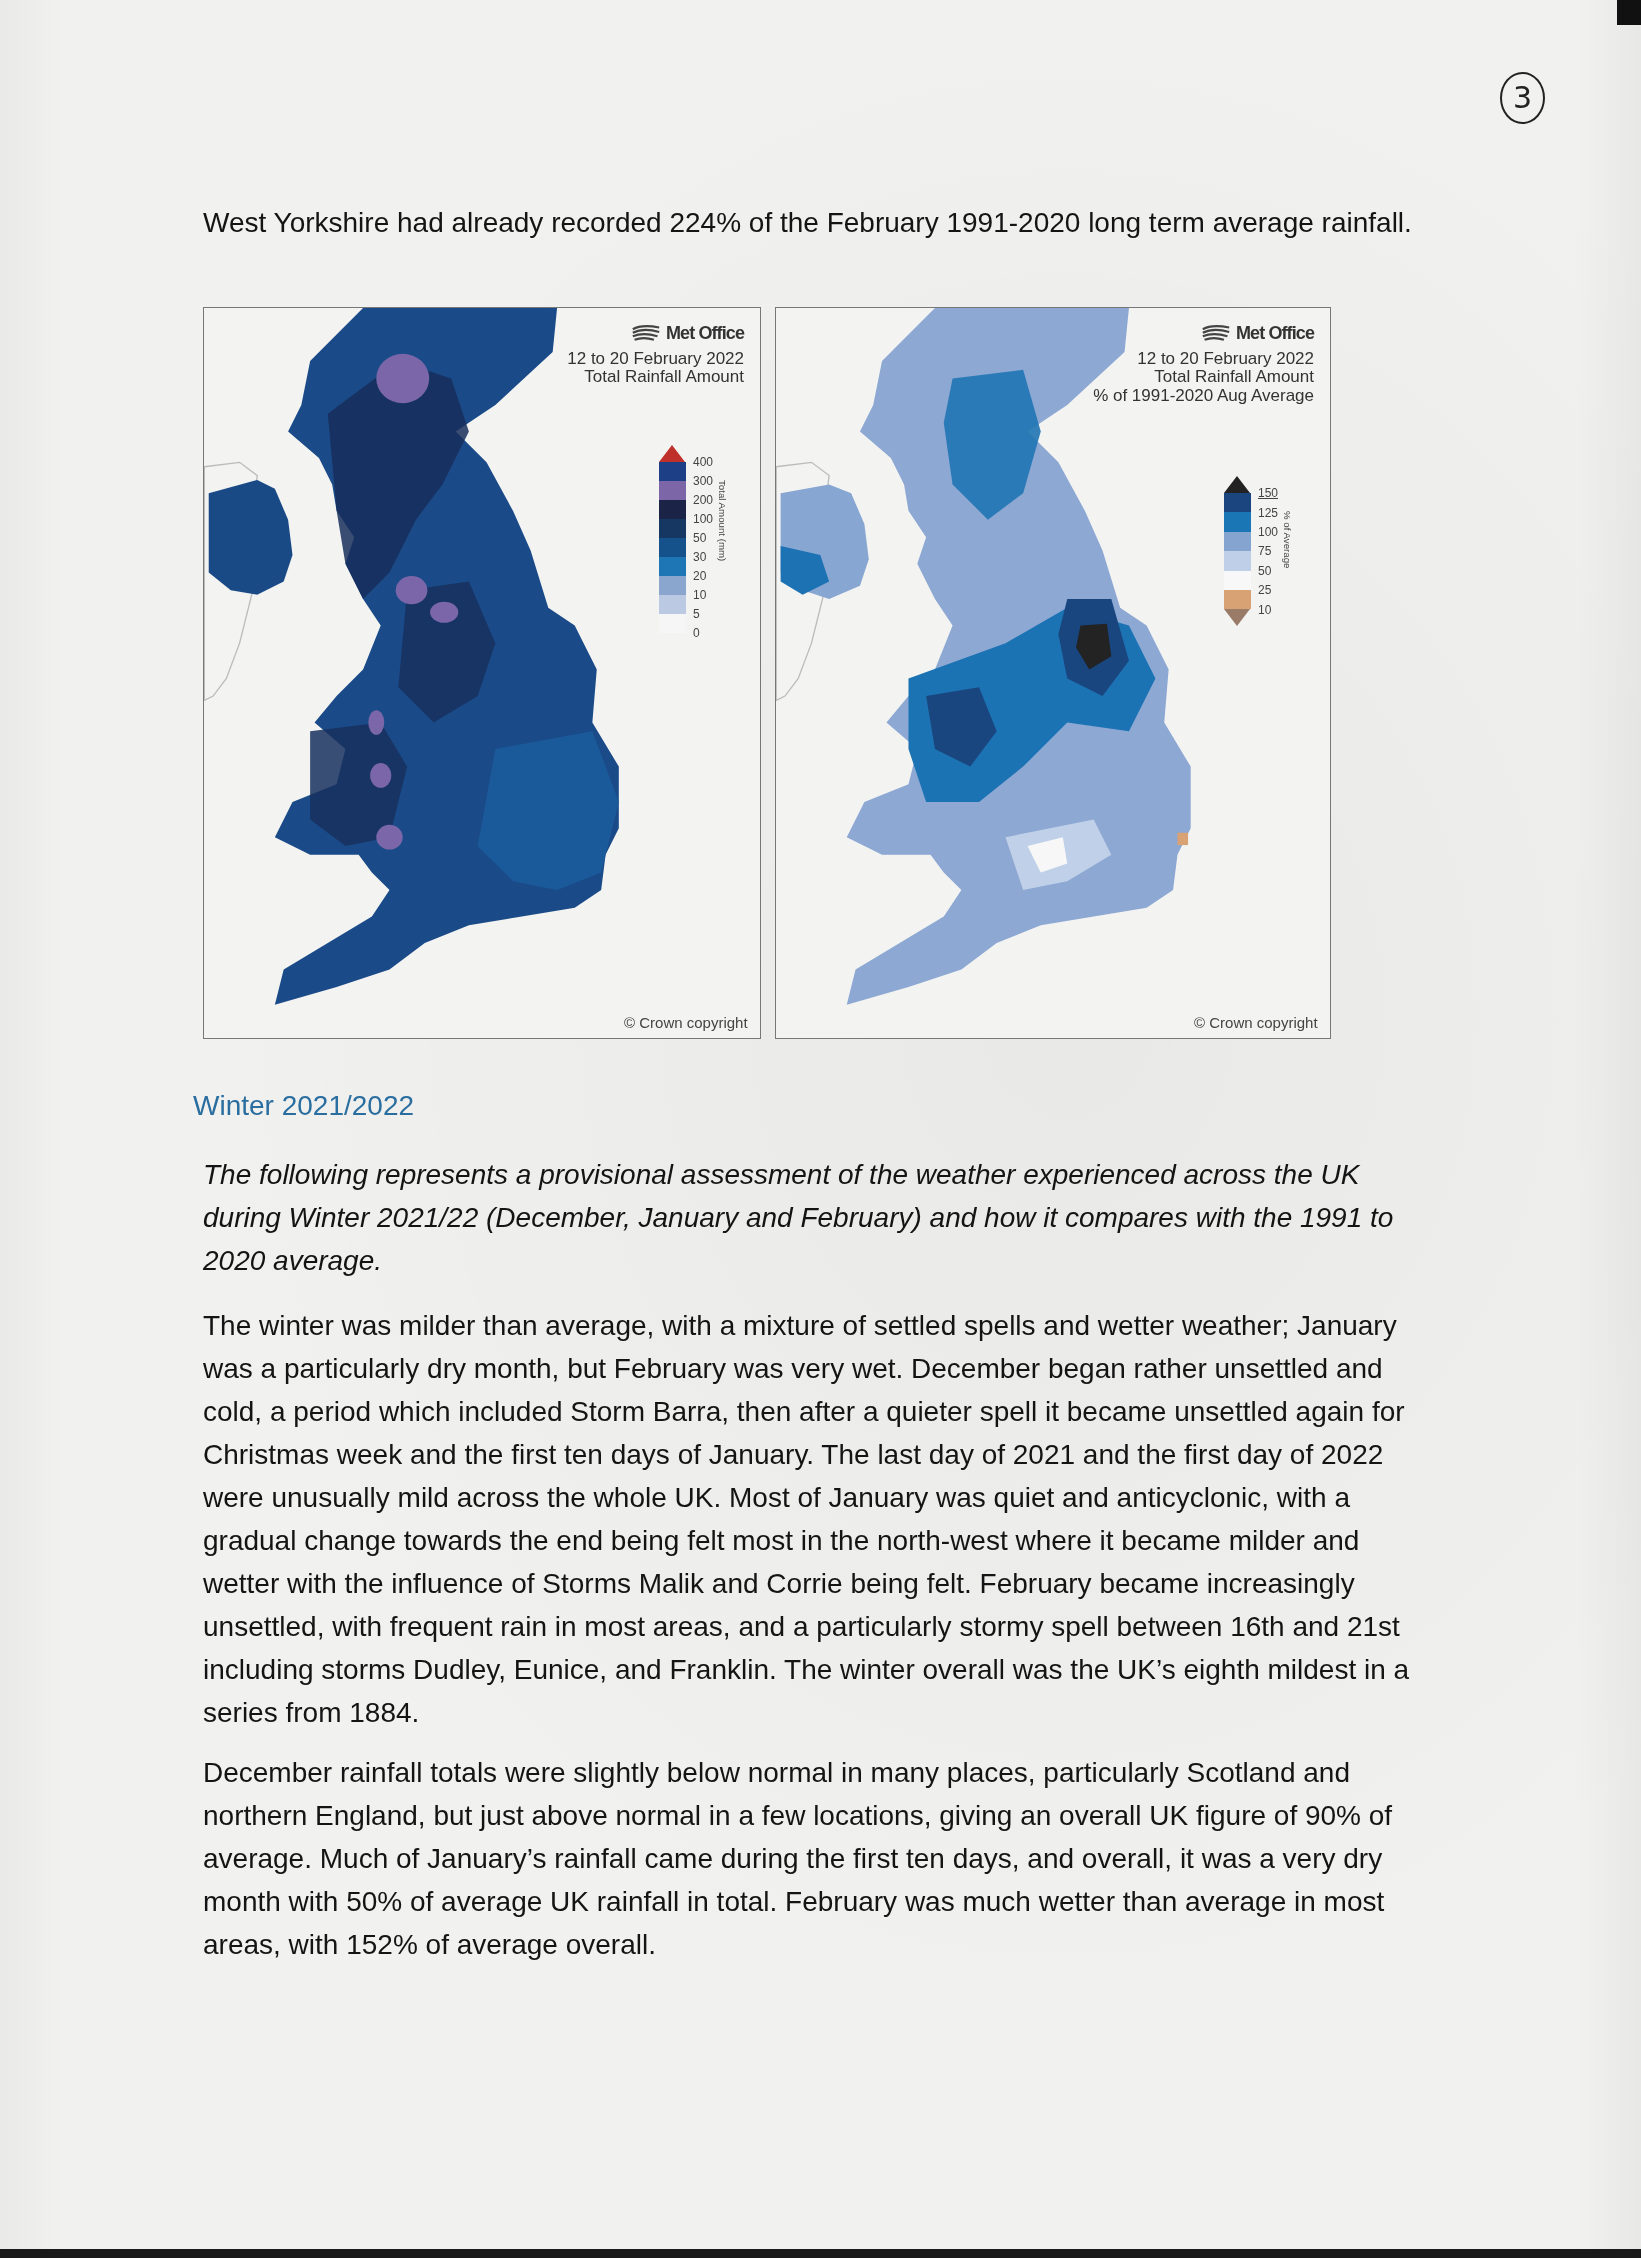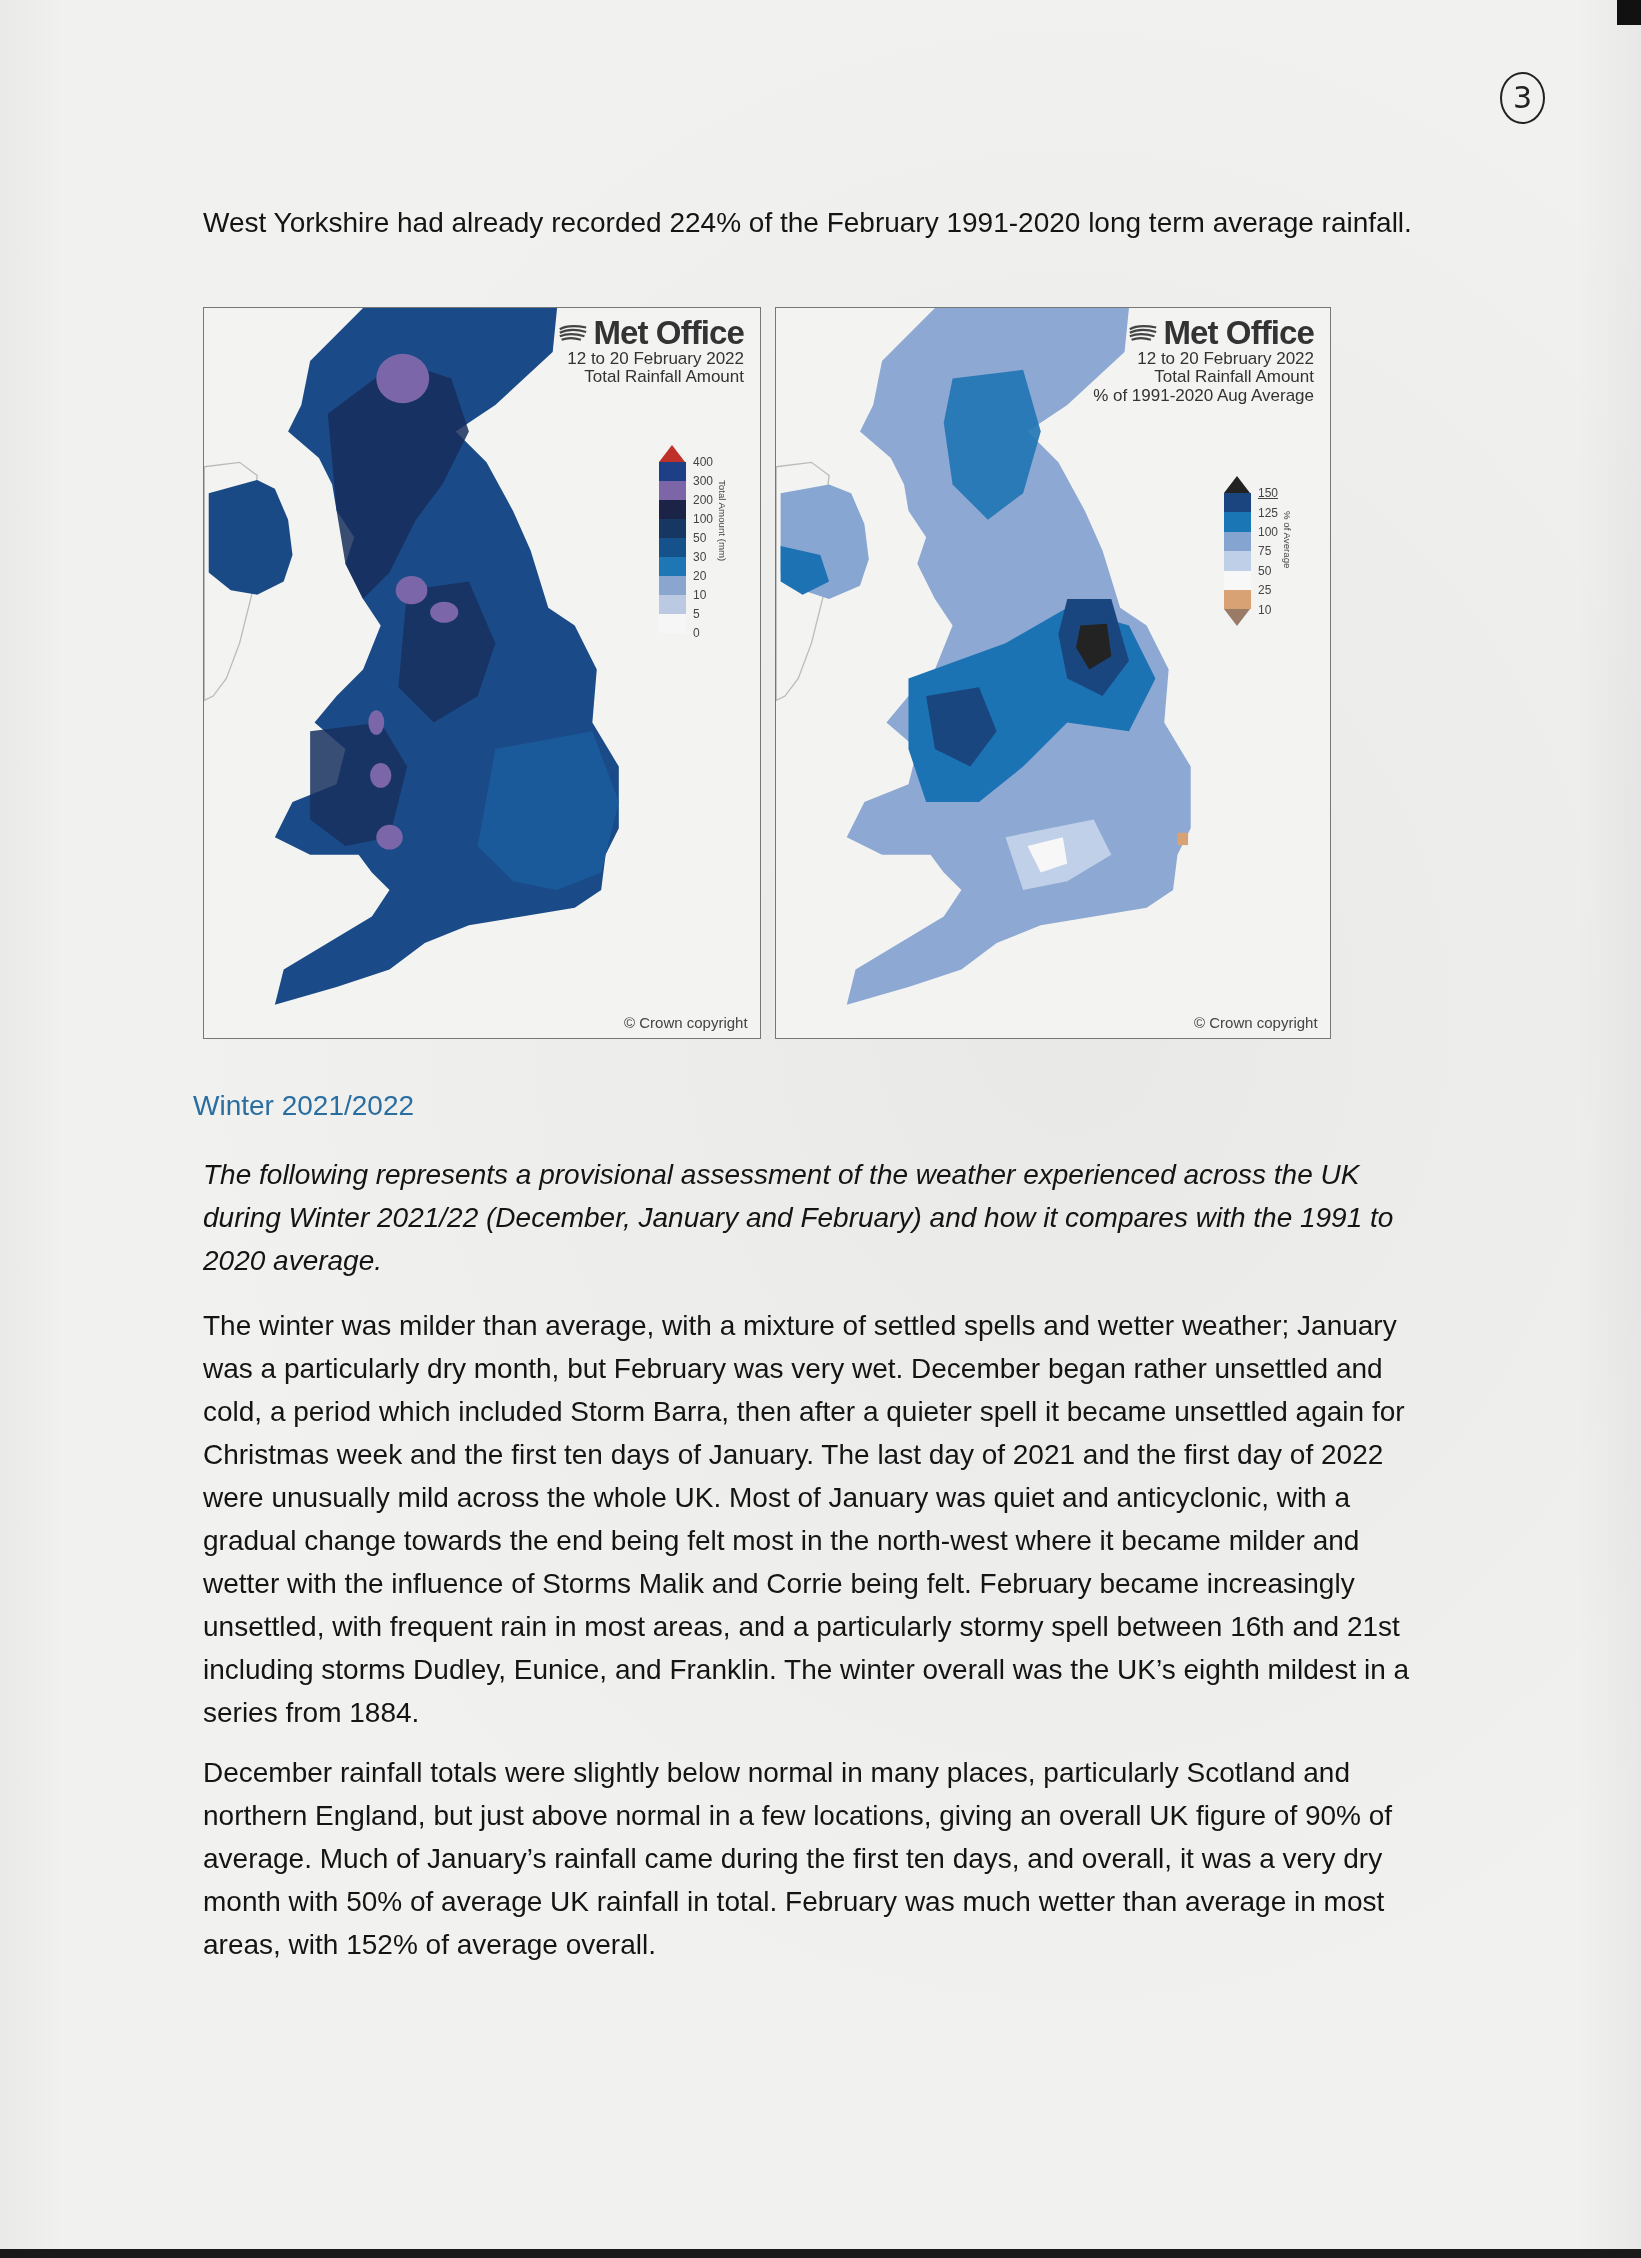--- a/index.html
+++ b/index.html
@@ -40,21 +40,21 @@
     border: 1.8px solid #777; box-sizing: border-box; overflow: hidden;
   }
   #map-left { left: 203px; width: 558px; }
   #map-right { left: 775px; width: 556px; }
   .map-panel svg.land { position: absolute; left: 0; top: 0; }
   .brand {
     position: absolute; right: 16px; top: 16px; text-align: right;
     font-size: 17px; line-height: 18.5px; color: #333;
   }
   .brand .logo-row { display: flex; justify-content: flex-end; align-items: center; gap: 5.3px; margin-bottom: 7px; }
-  .brand .logo-text { font-size: 33px; font-weight: bold; color: #333; letter-spacing: -0.9px; }
+  .brand .logo-text { font-size: 18px; font-weight: bold; color: #333; letter-spacing: -0.9px; }
   .copyright { position: absolute; right: 12.4px; bottom: 7px; font-size: 15px; color: #444; }
 
   .legend { position: absolute; }
   #legend-left { left: 455px; top: 137px; }
   #legend-right { left: 448px; top: 168px; }
   .legend .bar { position: absolute; left: 0; width: 26.5px; }
   .legend .swatch { width: 26.5px; }
   .legend .tick-label { position: absolute; left: 34px; font-size: 12px; color: #444; line-height: 8.8px; }
   .legend .axis-title {
     position: absolute; font-size: 9.7px; color: #444; white-space: nowrap;

